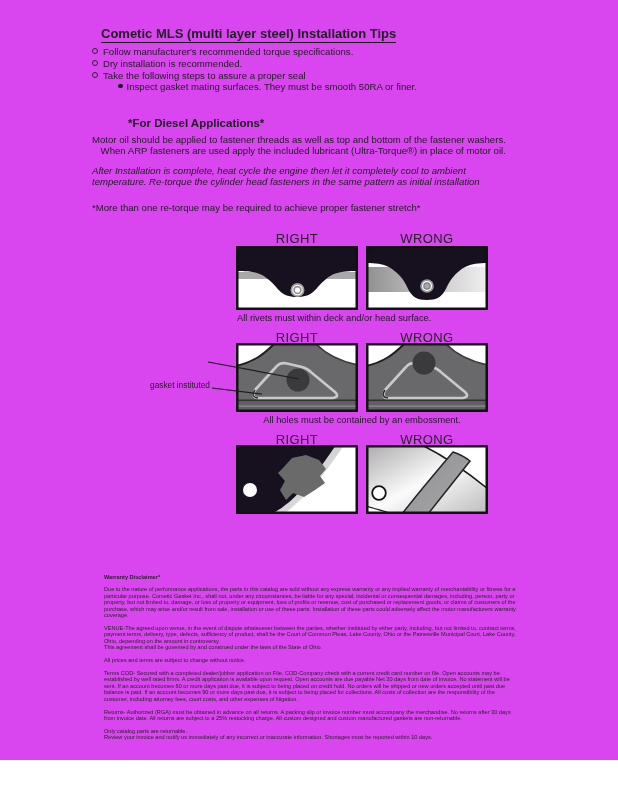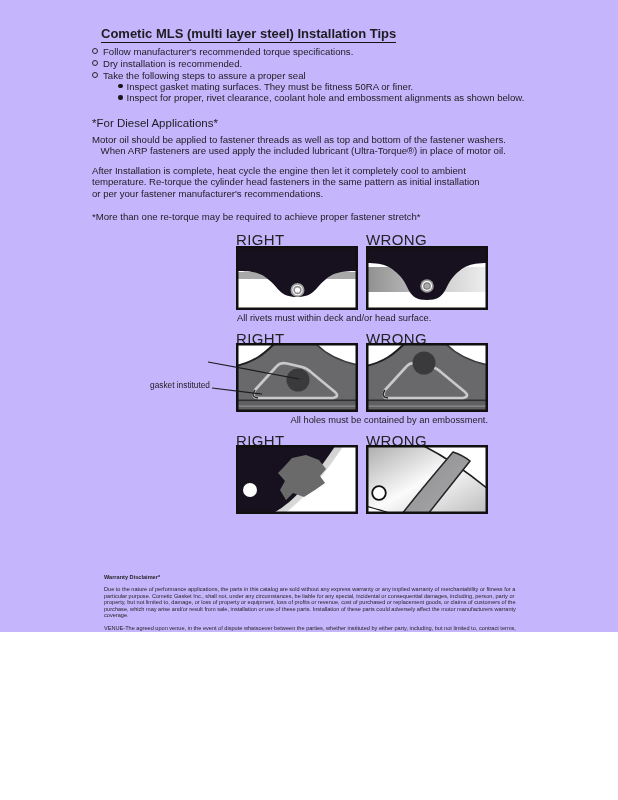--- a/index.html
+++ b/index.html
@@ -1,36 +1,36 @@
 <!DOCTYPE html>
 <html><head>
 <meta charset="utf-8">
 <style>
   html,body{margin:0;padding:0;background:#ffffff;}
   .page{
-    position:relative;width:618px;height:632px;background:#c4b5fd;overflow:hidden;
+    position:relative;width:618px;height:760px;background:#d946ef;overflow:hidden;
     font-family:"Liberation Sans",sans-serif;color:#1d1d1f;
   }
   .abs{position:absolute;}
   .doc-title{
     left:101px;top:26px;font-size:13px;font-weight:bold;
     border-bottom:1.5px solid #151515;padding-bottom:1px;white-space:nowrap;
   }
   .bullet-row{white-space:nowrap;font-size:9.6px;line-height:11px;}
   .marker-circle{
     display:inline-block;width:4px;height:4px;border:1px solid #2a2a2a;border-radius:50%;
     vertical-align:middle;margin-right:5px;margin-bottom:2px;
   }
   .marker-dot{
     display:inline-block;width:4.5px;height:4.5px;background:#161616;border-radius:50%;
     vertical-align:middle;margin-right:4px;margin-bottom:2px;
   }
-  .section-heading{font-size:11.5px;font-weight:normal;white-space:nowrap;}
+  .section-heading{font-size:11.5px;font-weight:bold;white-space:nowrap;margin-left:36px;}
   .body-line{font-size:9.6px;line-height:11.4px;white-space:nowrap;}
-  .fig-label{width:122px;text-align:left;font-size:15px;letter-spacing:.4px;color:#222;}
+  .fig-label{width:122px;text-align:center;font-size:13px;letter-spacing:.4px;color:#222;}
   .fig-caption{font-size:9.3px;line-height:10.6px;color:#1d1d1f;}
   .side-label{font-size:8.3px;line-height:11px;text-align:right;color:#1d1d1f;}
   .disclaimer{
     left:104px;top:574px;width:413px;font-size:5.6px;line-height:6.4px;color:#262626;
     text-align:left;
   }
   .disclaimer .dhead{font-weight:bold;margin:0 0 6px 0;}
   .disclaimer p{margin:0 0 6.5px 0;}
   .footer-code{left:350px;top:758px;width:110px;font-size:13.5px;letter-spacing:.3px;color:#222;}
   svg{display:block;}
@@ -38,34 +38,32 @@
 </head>
 <body>
 
 <div class="page">
 
   <div class="abs doc-title">Cometic MLS (multi layer steel) Installation Tips</div>
 
   <div class="abs bullet-row" style="left:92px;top:46px;"><span class="marker-circle"></span><span>Follow manufacturer's recommended torque specifications.</span></div>
   <div class="abs bullet-row" style="left:92px;top:57.5px;"><span class="marker-circle"></span><span>Dry installation is recommended.</span></div>
   <div class="abs bullet-row" style="left:92px;top:70px;"><span class="marker-circle"></span><span>Take the following steps to assure a proper seal</span></div>
-  <div class="abs bullet-row" style="left:118px;top:80.5px;"><span class="marker-dot"></span><span>Inspect gasket mating surfaces.  They must be fitness 50RA or finer.</span></div>
-  <div class="abs bullet-row" style="left:118px;top:92px;"><span class="marker-dot"></span><span>Inspect for proper, rivet clearance, coolant hole and embossment alignments as shown below.</span></div>
+  <div class="abs bullet-row" style="left:118px;top:80.5px;"><span class="marker-dot"></span><span>Inspect gasket mating surfaces.  They must be smooth 50RA or finer.</span></div>
 
   <div class="abs section-heading" style="left:92px;top:117px;">*For Diesel Applications*</div>
   <div class="abs" style="left:92px;top:134px;text-align:right;">
     <div class="body-line">Motor oil should be applied to fastener threads as well as top and bottom of the fastener washers.</div>
     <div class="body-line">When ARP fasteners are used apply the included lubricant (Ultra-Torque®) in place of motor oil.</div>
   </div>
-  <div class="abs" style="left:92px;top:165px;">
+  <div class="abs" style="left:92px;top:165px;font-style:italic;">
     <div class="body-line">After Installation is complete, heat cycle the engine then let it completely cool to ambient</div>
     <div class="body-line">temperature. Re-torque the cylinder head fasteners in the same pattern as initial installation</div>
-    <div class="body-line">or per your fastener manufacturer's recommendations.</div>
   </div>
-  <div class="abs body-line" style="left:92px;top:211px;">*More than one re-torque may be required to achieve proper fastener stretch*</div>
+  <div class="abs body-line" style="left:92px;top:202px;">*More than one re-torque may be required to achieve proper fastener stretch*</div>
 
   <div class="abs fig-label" style="left:236px;top:231px;">RIGHT</div>
   <div class="abs fig-label" style="left:366px;top:231px;">WRONG</div>
 
   <svg class="abs" style="left:236px;top:246px;" width="122" height="64" viewBox="0 0 122 64">
     <rect width="122" height="64" fill="#ffffff"></rect>
     <rect y="26" width="122" height="7" fill="#a9a9a9"></rect>
     <path d="M0,0 H122 V25 C103,25 97,27 89,34 C79,42 78,51 61,51 C44,51 43,42 33,34 C25,27 19,25 0,25 Z" fill="#17101f"></path>
     <circle cx="61.5" cy="44" r="7" fill="#9c9c9c"></circle>
     <circle cx="61.5" cy="44" r="5.2" fill="#ffffff"></circle>
@@ -123,21 +121,21 @@
     <path d="M19,47 Q14,54 22,55" fill="none" stroke="#2a2a2c" stroke-width="1.4"></path>
     <circle cx="58" cy="20" r="11.5" fill="#3a3a3c"></circle>
     <rect x="1.25" y="1.25" width="119.5" height="66.5" fill="none" stroke="#101010" stroke-width="2.5"></rect>
   </svg>
 
   <svg class="abs" style="left:118px;top:343px;" width="250" height="70" viewBox="0 0 250 70">
     <line x1="90" y1="19" x2="181" y2="36" stroke="#1c1c1e" stroke-width="1.2"></line>
     <line x1="94" y1="45" x2="144" y2="51" stroke="#1c1c1e" stroke-width="1.2"></line>
   </svg>
 
-  <div class="abs fig-caption" style="left:236px;top:414.5px;width:252px;text-align:right;">All holes must be contained by an embossment.</div>
+  <div class="abs fig-caption" style="left:236px;top:414.5px;width:252px;text-align:center;">All holes must be contained by an embossment.</div>
 
   <div class="abs fig-label" style="left:236px;top:431.5px;">RIGHT</div>
   <div class="abs fig-label" style="left:366px;top:431.5px;">WRONG</div>
 
   <svg class="abs" style="left:236px;top:445px;" width="122" height="69" viewBox="0 0 122 69">
     <defs>
       <linearGradient id="g3r" x1="0" y1="0" x2="1" y2="1">
         <stop offset="0" stop-color="#b5b5b5"></stop>
           <stop offset="1" stop-color="#f3f3f3"></stop>
       </linearGradient>

